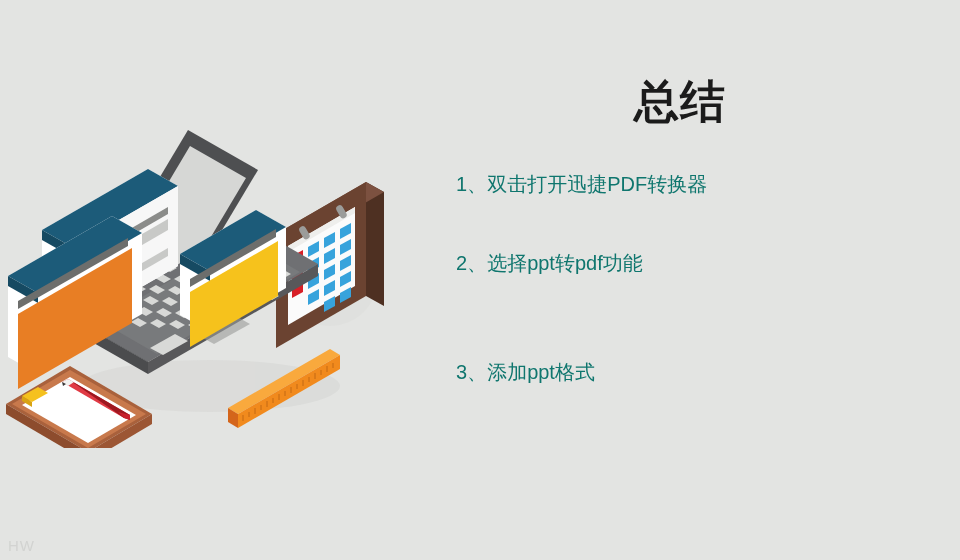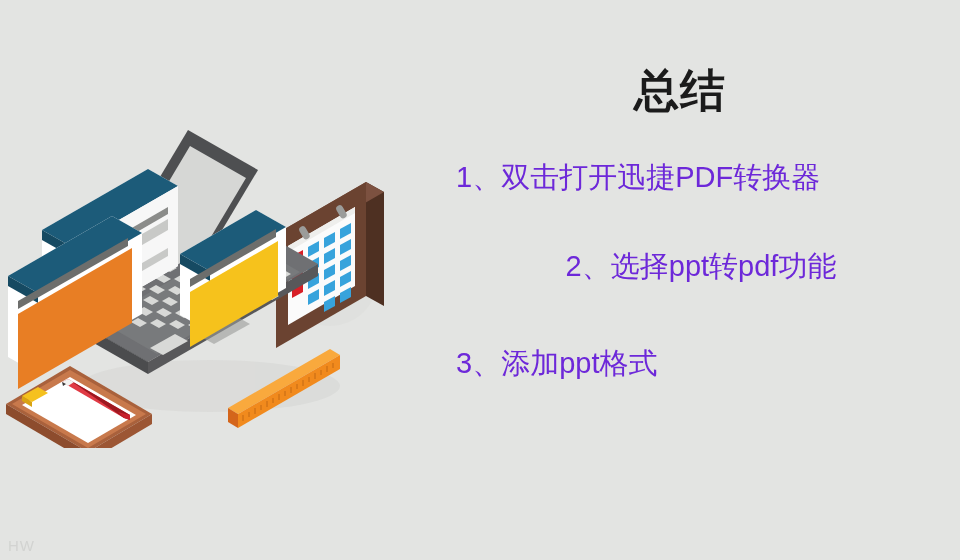--- a/index.html
+++ b/index.html
@@ -29,21 +29,21 @@
     top: 118px;
     width: 420px;
     height: 330px;
   }
   #illustration svg { display: block; }
 
   
   #content {
     position: absolute;
     left: 430px;
-    top: 4px;
+    top: 15px;
     width: 520px;
     height: 436px;
   }
   #slide-title {
     position: absolute;
     left: 0;
     top: 63px;
     width: 500px;
     text-align: center;
     font-size: 45px;
@@ -55,28 +55,28 @@
   #bullet-list {
     position: absolute;
     left: 26px;
     top: 158px;
     width: 490px;
     list-style: none;
     margin: 0;
     padding: 0;
   }
   #bullet-list li {
-    font-size: 29px;
-    color: #6d28d9;
+    font-size: 20px;
+    color: #0f766e;
     line-height: 1.1;
     white-space: nowrap;
   }
   #bullet-list li.row-1 { margin-top: 0px; }
-  #bullet-list li.row-2 { margin-top: 57px; text-align: center; }
-  #bullet-list li.row-3 { margin-top: 65px; }
+  #bullet-list li.row-2 { margin-top: 57px; }
+  #bullet-list li.row-3 { margin-top: 87px; }
   #bullet-list li.row-4 { margin-top: 53px; }
   .bullet-index { letter-spacing: 0px; }
   .bullet-text  { letter-spacing: 0px; }
 
   
   #watermark {
     position: absolute;
     left: 8px;
     bottom: 6px;
     font-size: 15px;

